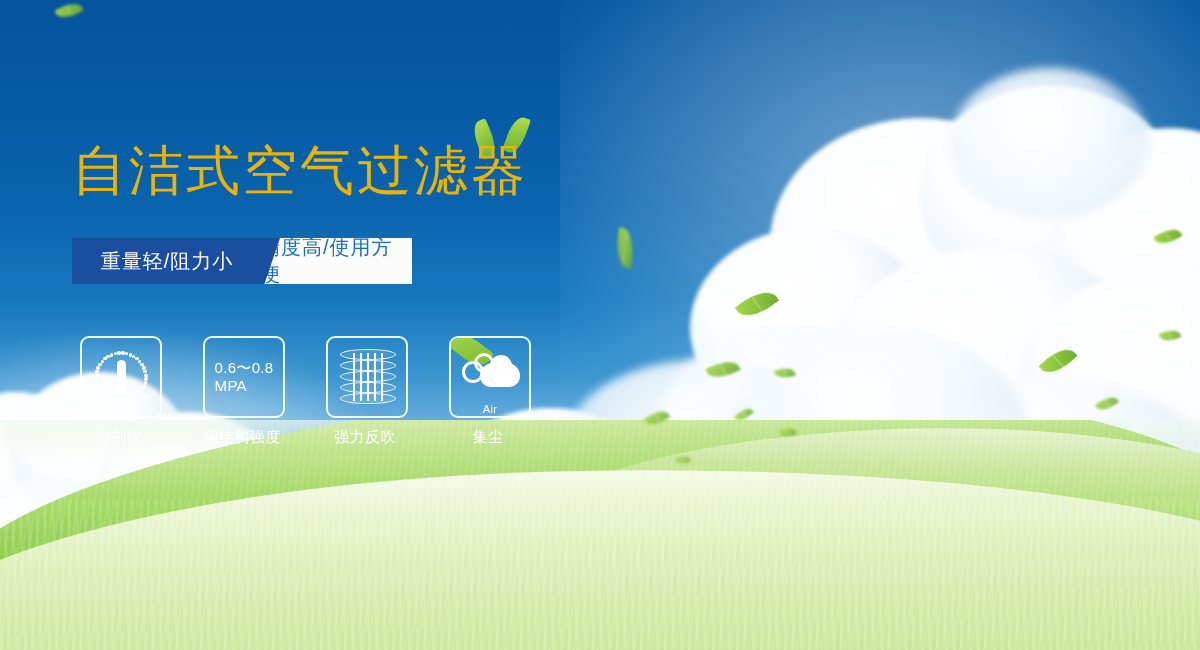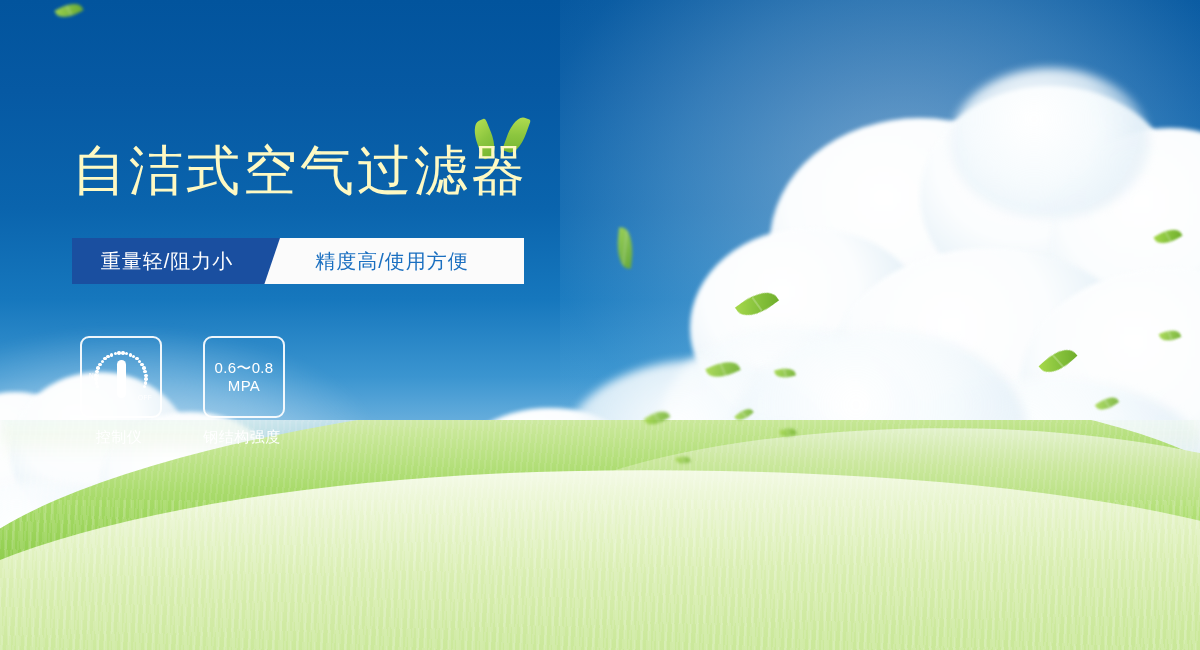--- a/index.html
+++ b/index.html
@@ -135,37 +135,37 @@
     content:"";position:absolute;left:50%;top:8%;
     width:1px;height:84%;
     background:rgba(255,255,255,.45);
     transform:translateX(-50%) rotate(0deg);
   }
 
   
   .title{
     position:absolute;left:72px;top:143px;
     font-size:54px;line-height:1;
-    font-weight:300;color:#fef9c3;
+    font-weight:300;color:#eab308;
     letter-spacing:3px;
     white-space:nowrap;
   }
   .sprout{position:absolute;left:474px;top:112px;width:68px;height:52px;}
   .sprout .lf{
     position:absolute;width:17px;height:38px;
     background:linear-gradient(160deg,#b6e052 0%,#8cc63f 50%,#73b32f 100%);
     border-radius:60% 10% 60% 10%;
   }
   .sprout .lf.l{left:2px;top:8px;transform:rotate(-22deg);}
   .sprout .lf.r{left:34px;top:4px;transform:rotate(20deg);}
 
   
   .tagline{
     position:absolute;left:72px;top:238px;
-    width:452px;height:46px;
+    width:340px;height:46px;
     display:flex;align-items:stretch;border-radius:6px;
   }
   .tag-left{
     position:relative;
     width:190px;
     background:#1a4fa0;
     display:flex;align-items:center;justify-content:center;
     color:#ffffff;font-size:20px;letter-spacing:1px;
     z-index:2;
   }
@@ -195,21 +195,21 @@
     width:78px;height:78px;
     border:2px solid rgba(255,255,255,.92);
     border-radius:9px;
     position:relative;
     display:flex;flex-direction:column;
     align-items:center;justify-content:center;
     color:#ffffff;
     overflow:hidden;
   }
   .fbox .txt{
-    font-size:15px;line-height:1.22;text-align:center;
+    font-size:15px;line-height:1.22;
     letter-spacing:.3px;
   }
   .fbox .txt .l2{display:block;}
   .flabel{
     margin-top:10px;text-align:center;
     color:#ffffff;font-size:15px;white-space:nowrap;
     letter-spacing:.5px;
   }
 
   
@@ -388,17 +388,47 @@
     <div class="feature">
       <div class="fbox">
         <div class="txt">
           <span>0.6〜0.8</span>
           <span class="l2">MPA</span>
         </div>
       </div>
       <div class="flabel">钢结构强度</div>
     </div>
 
-
-
+    <div class="feature">
+      <div class="fbox">
+        <div class="stack">
+          <div class="ring" style="top:0px;"></div>
+          <div class="ring" style="top:11px;"></div>
+          <div class="ring" style="top:22px;"></div>
+          <div class="ring" style="top:33px;"></div>
+          <div class="ring" style="top:44px;"></div>
+          <div class="bar" style="left:13px;"></div>
+          <div class="bar" style="left:20px;"></div>
+          <div class="bar" style="left:27px;"></div>
+          <div class="bar" style="left:34px;"></div>
+          <div class="bar" style="left:41px;"></div>
+        </div>
+      </div>
+      <div class="flabel">强力反吹</div>
+    </div>
+
+
+    <div class="feature">
+      <div class="fbox">
+        <div class="aircloud">
+          <div class="greenleaf"></div>
+          <div class="c2"></div>
+          <div class="c3"></div>
+          <div class="c1b"></div>
+          <div class="c1"></div>
+          <div class="airtxt">Air</div>
+        </div>
+      </div>
+      <div class="flabel">集尘</div>
+    </div>
 
   </div>
 </div>
 
 </body></html>

